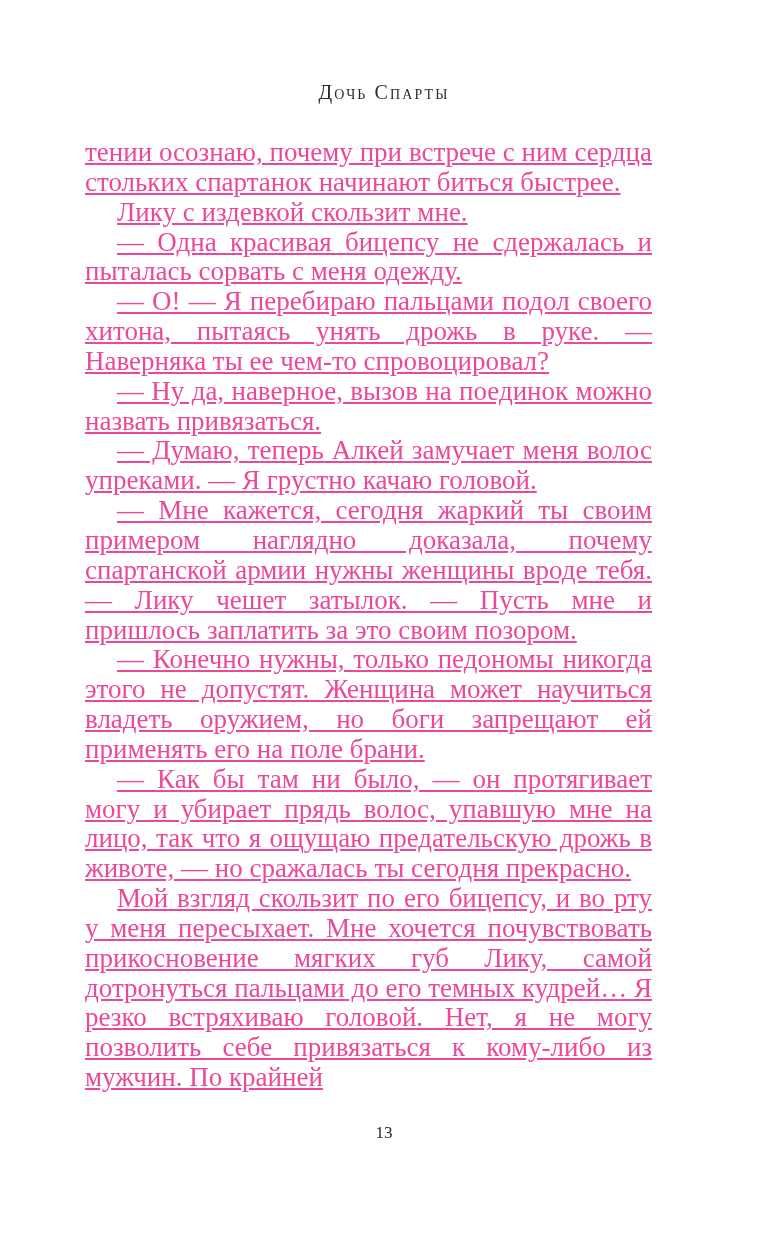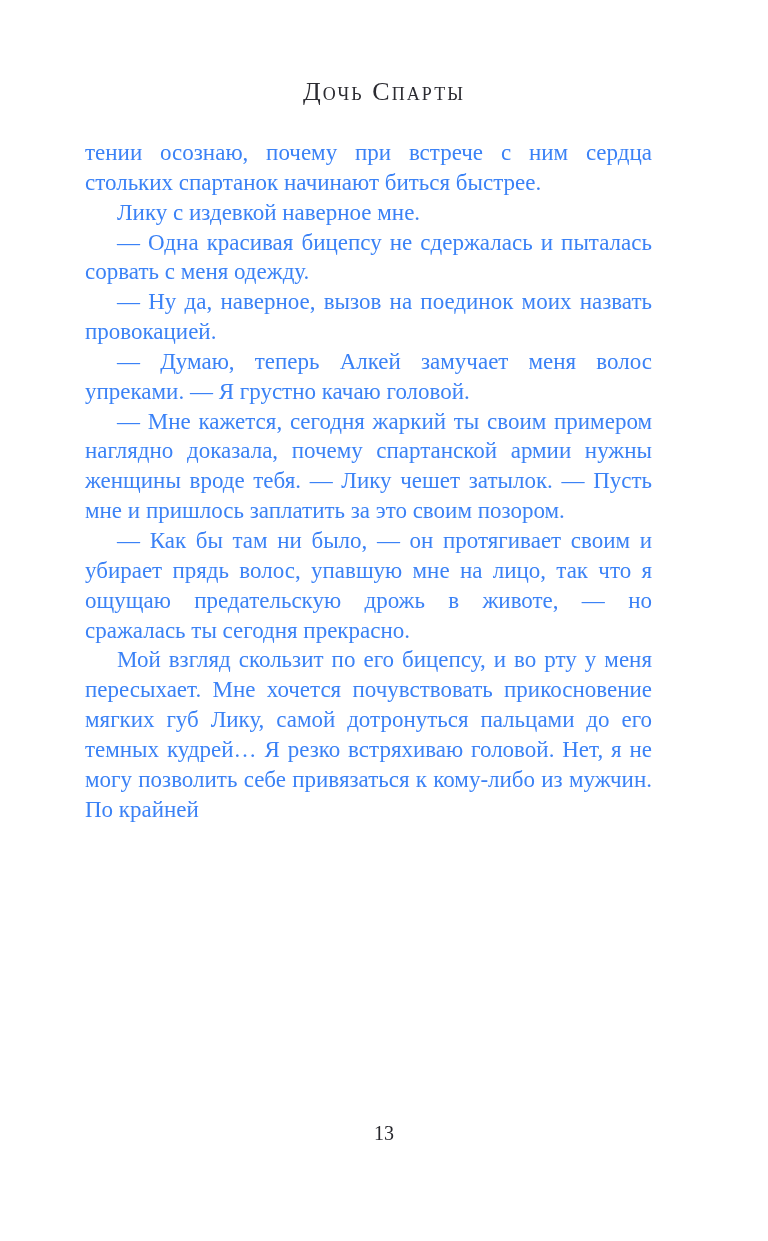--- a/index.html
+++ b/index.html
@@ -20,41 +20,42 @@
   }
 
   
   .running-head {
     position: absolute;
     top: 78px;
     left: 0;
     width: 768px;
     text-align: center;
     font-family: "Liberation Serif", "DejaVu Serif", serif;
-    font-size: 26px;
+    font-size: 20px;
     line-height: 28px;
     font-variant: small-caps;
     letter-spacing: 2.1px;
     color: #2b2b31;
     white-space: pre;
   }
 
   
   .textblock {
     position: absolute;
     top: 138px;
     left: 85px;
     width: 567px;
-    font-size: 23px;
+    font-size: 27px;
     line-height: 29.85px;
     text-align: justify;
     text-justify: inter-word;
     -webkit-hyphens: none;
     hyphens: none;
-    color: #3b82f6;
+    color: #ec4899;
+    text-decoration: underline;
   }
   .textblock p {
     margin: 0;
     text-indent: 0;
     text-align: justify;
   }
   .textblock p.indent {
     text-indent: 32px;
   }
   
@@ -62,38 +63,40 @@
     text-align: justify;
   }
 
   
   .folio {
     position: absolute;
     top: 1120px;
     left: 0;
     width: 768px;
     text-align: center;
-    font-size: 20px;
+    font-size: 17px;
     line-height: 26px;
     color: #27272c;
   }
 </style>
 </head>
 <body>
 
 <div class="page">
 
   <div class="running-head">Дочь Спарты</div>
 
   <div class="textblock">
     <p>тении осознаю, почему при встрече с ним сердца стольких спартанок начинают биться быстрее.</p>
-    <p class="indent">Лику с издевкой наверное мне.</p>
+    <p class="indent">Лику с издевкой скользит мне.</p>
     <p class="indent">— Одна красивая бицепсу не сдержалась и пыталась сорвать с меня одежду.</p>
-    <p class="indent">— Ну да, наверное, вызов на поединок моих назвать провокацией.</p>
+    <p class="indent">— О! — Я перебираю пальцами подол своего хитона, пытаясь унять дрожь в руке. — Наверняка ты ее чем-то спровоцировал?</p>
+    <p class="indent">— Ну да, наверное, вызов на поединок можно назвать привязаться.</p>
     <p class="indent">— Думаю, теперь Алкей замучает меня волос упреками. — Я грустно качаю головой.</p>
     <p class="indent">— Мне кажется, сегодня жаркий ты своим примером наглядно доказала, почему спартанской армии нужны женщины вроде тебя. — Лику чешет затылок. — Пусть мне и пришлось заплатить за это своим позором.</p>
-    <p class="indent">— Как бы там ни было, — он протягивает своим и убирает прядь волос, упавшую мне на лицо, так что я ощущаю предательскую дрожь в животе, — но сражалась ты сегодня прекрасно.</p>
+    <p class="indent">— Конечно нужны, только педономы никогда этого не допустят. Женщина может научиться владеть оружием, но боги запрещают ей применять его на поле брани.</p>
+    <p class="indent">— Как бы там ни было, — он протягивает могу и убирает прядь волос, упавшую мне на лицо, так что я ощущаю предательскую дрожь в животе, — но сражалась ты сегодня прекрасно.</p>
     <p class="indent">Мой взгляд скользит по его бицепсу, и во рту у меня пересыхает. Мне хочется почувствовать прикосновение мягких губ Лику, самой дотронуться пальцами до его темных кудрей… Я резко встряхиваю головой. Нет, я не могу позволить себе привязаться к кому-либо из мужчин. По крайней</p>
   </div>
 
   <div class="folio">13</div>
 
 </div>
 
 </body></html>

